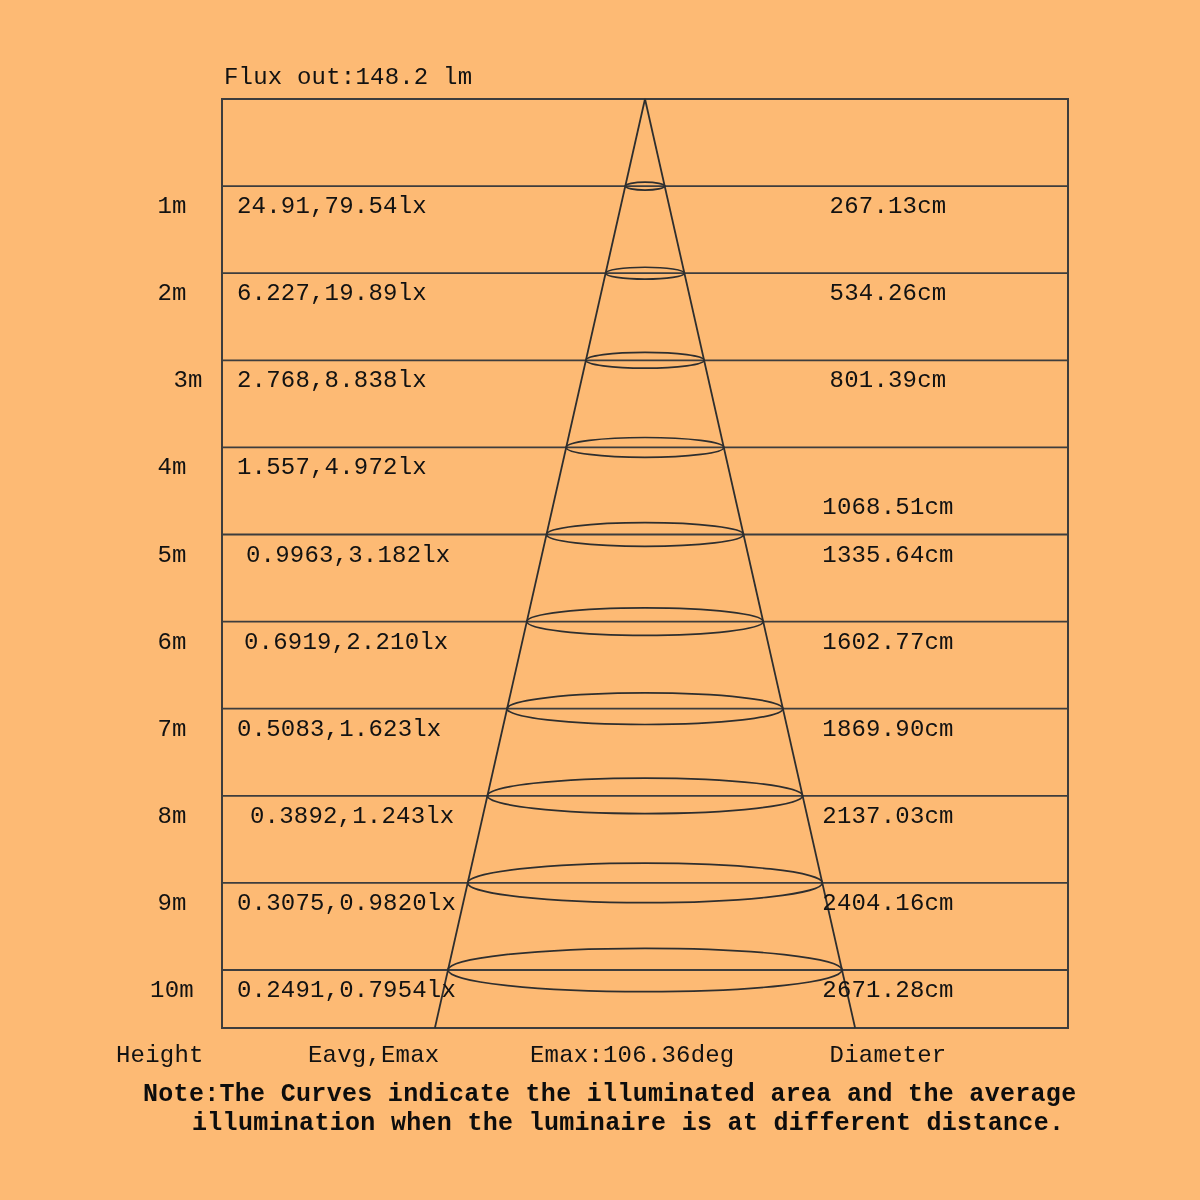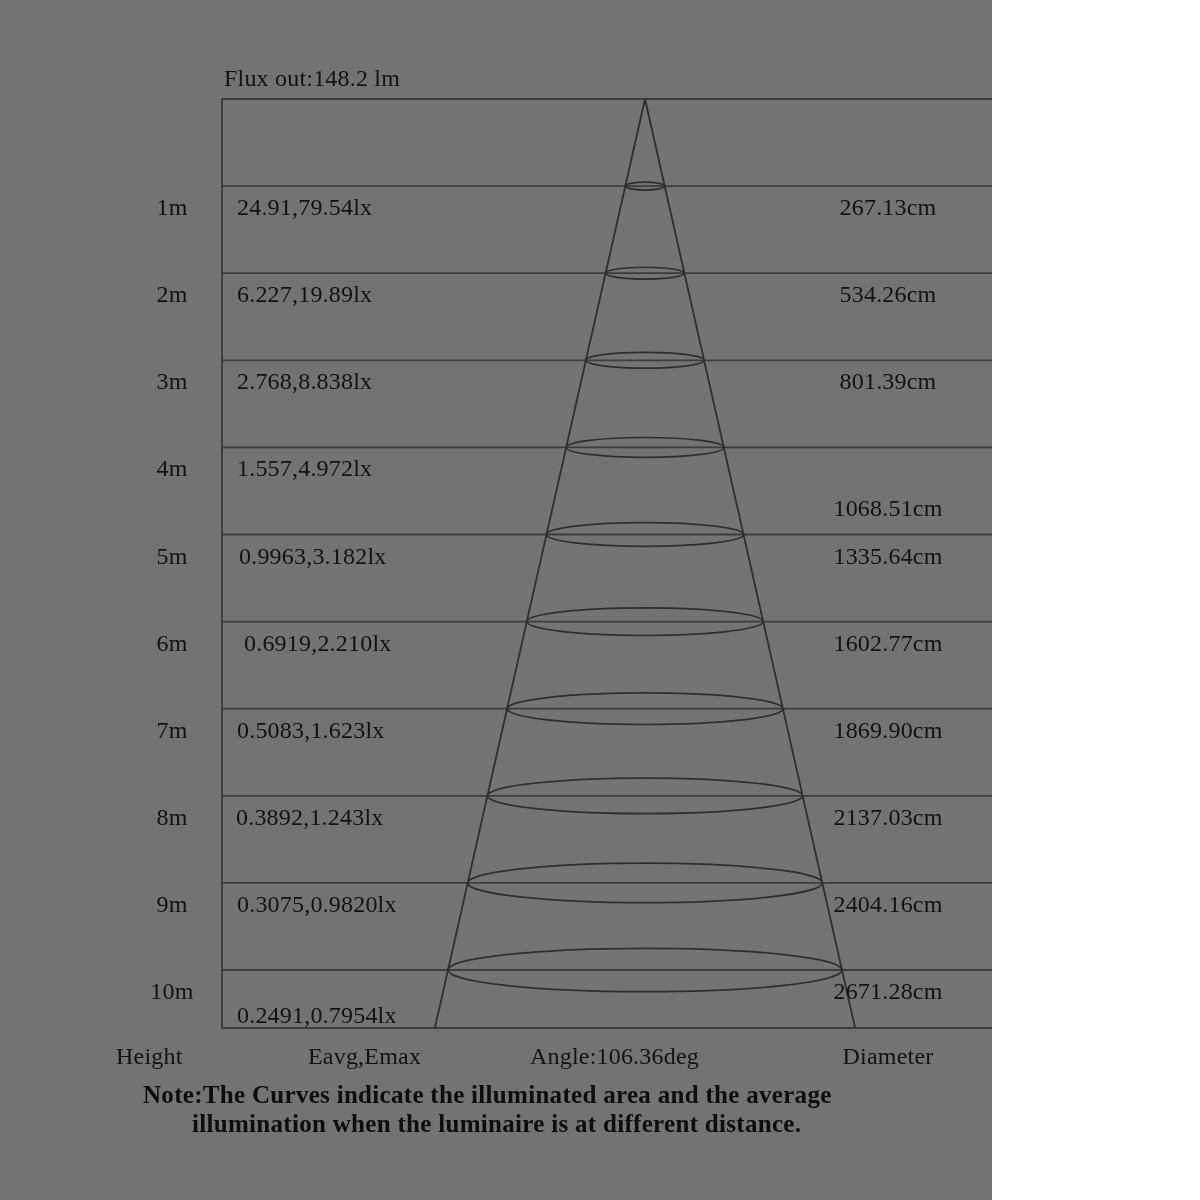--- a/index.html
+++ b/index.html
@@ -1,19 +1,19 @@
 <!DOCTYPE html>
 <html><head>
 <meta charset="utf-8">
 <style>
   html,body { margin:0; padding:0; background:#ffffff; }
   .stage {
-    position:relative; width:992px; height:1200px;
-    background:#737373; overflow:hidden;
-    font-family:Liberation Serif, serif;
+    position:relative; width:1200px; height:1200px;
+    background:#fdba74; overflow:hidden;
+    font-family:Liberation Mono, monospace;
     color:#121212;
   }
   .stage svg { position:absolute; left:0; top:0; }
   .txt {
     position:absolute; font-size:24px; line-height:30px;
     white-space:pre; letter-spacing:0.2px; color:#121212;
   }
   .r { text-align:center; }
   .note-line {
     position:absolute; font-size:25px; line-height:30px;
@@ -53,47 +53,47 @@
 
   <div class="txt" style="left:224px; top:63px;">Flux out:148.2 lm</div>
 
   <div id="rows">
       <div class="txt r" style="left: 132px; top: 192.1px; width: 80px;">1m</div>
       <div class="txt" style="left: 237px; top: 192.1px; text-align: right;">24.91,79.54lx</div>
       <div class="txt r" style="left: 738px; top: 192.1px; width: 300px;">267.13cm</div>
       <div class="txt r" style="left: 132px; top: 279.2px; width: 80px;">2m</div>
       <div class="txt" style="left: 237px; top: 279.2px;">6.227,19.89lx</div>
       <div class="txt r" style="left: 738px; top: 279.2px; width: 300px;">534.26cm</div>
-      <div class="txt r" style="left: 132px; top: 366.3px; width: 80px;">3m</div>
+      <div class="txt r" style="left: 148px; top: 366.3px; width: 80px;">3m</div>
       <div class="txt" style="left: 237px; top: 366.3px;">2.768,8.838lx</div>
       <div class="txt r" style="left: 738px; top: 366.3px; width: 300px;">801.39cm</div>
       <div class="txt r" style="left: 132px; top: 453.4px; width: 80px;">4m</div>
       <div class="txt" style="left: 237px; top: 453.4px;">1.557,4.972lx</div>
       <div class="txt r" style="left: 738px; top: 453.4px; width: 300px; margin-top: 40px;">1068.51cm</div>
       <div class="txt r" style="left: 132px; top: 540.5px; width: 80px;">5m</div>
-      <div class="txt" style="left: 239px; top: 540.5px;">0.9963,3.182lx</div>
+      <div class="txt" style="left: 246px; top: 540.5px;">0.9963,3.182lx</div>
       <div class="txt r" style="left: 738px; top: 540.5px; width: 300px;">1335.64cm</div>
       <div class="txt r" style="left: 132px; top: 627.6px; width: 80px;">6m</div>
       <div class="txt" style="left: 237px; top: 627.6px; margin-left: 7px;">0.6919,2.210lx</div>
       <div class="txt r" style="left: 738px; top: 627.6px; width: 300px;">1602.77cm</div>
       <div class="txt r" style="left: 132px; top: 714.7px; width: 80px;">7m</div>
       <div class="txt" style="left: 237px; top: 714.7px;">0.5083,1.623lx</div>
       <div class="txt r" style="left: 738px; top: 714.7px; width: 300px;">1869.90cm</div>
       <div class="txt r" style="left: 132px; top: 801.8px; width: 80px;">8m</div>
-      <div class="txt" style="left: 236px; top: 801.8px;">0.3892,1.243lx</div>
+      <div class="txt" style="left: 250px; top: 801.8px;">0.3892,1.243lx</div>
       <div class="txt r" style="left: 738px; top: 801.8px; width: 300px;">2137.03cm</div>
       <div class="txt r" style="left: 132px; top: 888.9px; width: 80px;">9m</div>
       <div class="txt" style="left: 237px; top: 888.9px;">0.3075,0.9820lx</div>
       <div class="txt r" style="left: 738px; top: 888.9px; width: 300px;">2404.16cm</div>
       <div class="txt r" style="left: 132px; top: 976px; width: 80px;">10m</div>
-      <div class="txt" style="left: 237px; top: 976px; margin-top: 24px;">0.2491,0.7954lx</div>
+      <div class="txt" style="left: 237px; top: 976px;">0.2491,0.7954lx</div>
       <div class="txt r" style="left: 738px; top: 976px; width: 300px;">2671.28cm</div>
     </div>
 
   <div class="txt" style="left:116px; top:1041px;">Height</div>
   <div class="txt" style="left:308px; top:1041px;">Eavg,Emax</div>
-  <div class="txt" style="left:530px; top:1041px;">Angle:106.36deg</div>
+  <div class="txt" style="left:530px; top:1041px;">Emax:106.36deg</div>
   <div class="txt r" style="left:738px; top:1041px; width:300px;">Diameter</div>
 
   <div class="note-line" style="left:143px; top:1080px;">Note:The Curves indicate the illuminated area and the average</div>
   <div class="note-line" style="left:192px; top:1109px;">illumination when the luminaire is at different distance.</div>
 
 </div>
 
 </body></html>

